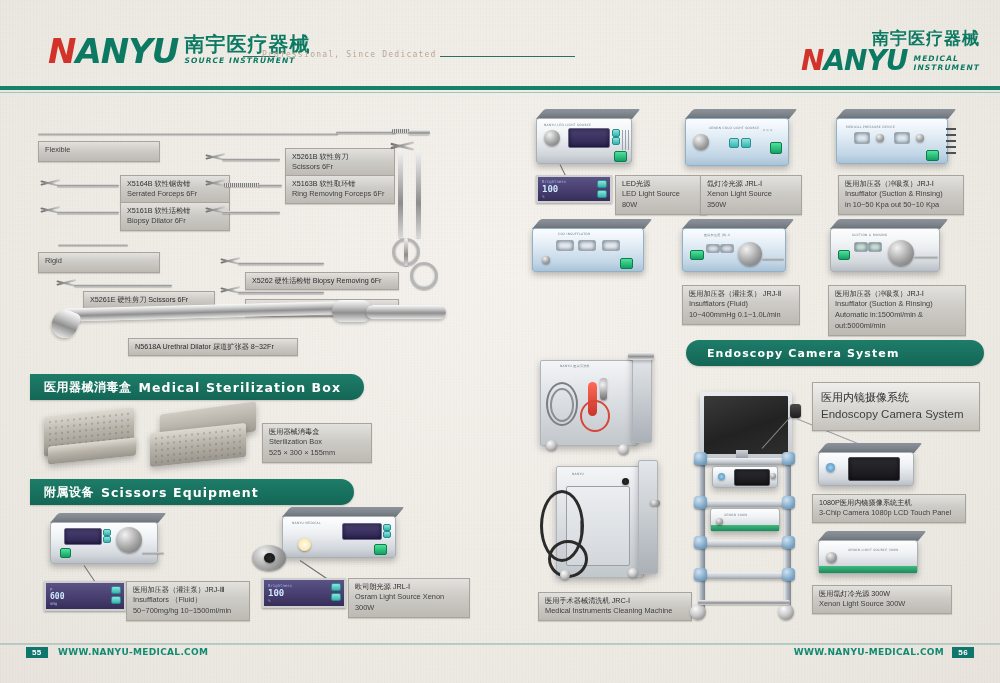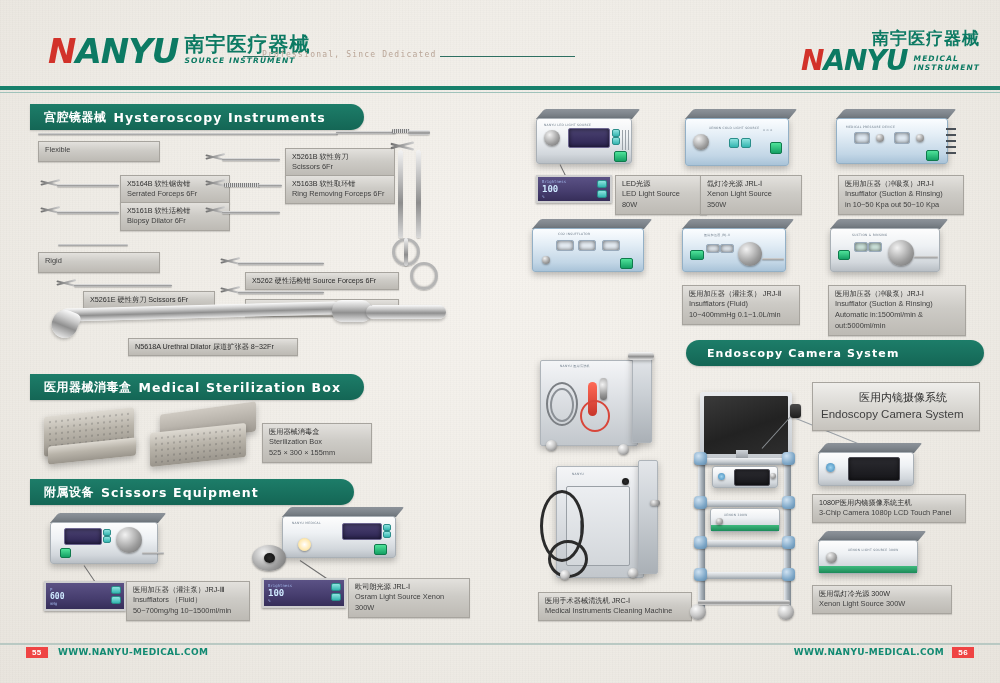--- a/index.html
+++ b/index.html
@@ -64,27 +64,27 @@
     color:#3c3c3c;
     font-size:7.4px;line-height:1.45;
     padding:3px 6px;
     box-shadow:0 1px 1px rgba(0,0,0,.13);
   }
   .lbl .cn{display:block;font-size:7.2px;color:#2e2e2e;}
   .lbl .en{display:block;font-size:7.4px;color:#3f3f3f;}
   .lbl.empty{min-height:13px;}
   .lbl.light{background:linear-gradient(180deg,#efeeeb 0%,#d6d4cf 60%,#c6c3bd 100%);}
   .lbl.big{font-size:11px;}
-  .lbl.big .cn{font-size:11px;margin-left:38px;}
+  .lbl.big .cn{font-size:11px;}
   .lbl.big .en{font-size:11.5px;}
   
   .foot{position:absolute;bottom:22px;left:0;width:1000px;height:18px;}
   .foot-rule{position:absolute;left:0;width:1000px;height:2px;background:#b9c9c3;top:0;}
   .pg{
-    position:absolute;top:4px;background:#ef4444;color:#fff;
+    position:absolute;top:4px;background:#0f766e;color:#fff;
     font-size:8px;padding:1px 6px;font-weight:bold;letter-spacing:.4px;
   }
   .url{
     position:absolute;top:4px;color:#128a72;font-size:9px;font-weight:bold;letter-spacing:.3px;
     font-family:"DejaVu Sans", sans-serif;
   }
   
   .shaft{
     position:absolute;height:3px;border-radius:2px;
     background:linear-gradient(180deg,#f3f3f3 0%,#b9b9b9 35%,#8d8d8d 60%,#d9d9d9 100%);
@@ -276,24 +276,20 @@
           <div class="logo-sub" style="margin:0;">MEDICAL</div>
           <div class="logo-sub" style="margin:0;">INSTRUMENT</div>
         </div>
       </div>
     </div>
   </div>
 
   <div class="rule-green r1"></div>
   <div class="rule-thin"></div>
 
-  <div class="pill" style="left:30px;top:104px;width:300px;">
-    <span class="cn">宫腔镜器械</span>
-    <span class="en">Hysteroscopy Instruments</span>
-  </div>
 
   <div class="shaft thin" style="left:38px;top:133px;width:300px;"></div>
   <div class="shaft" style="left:336px;top:131px;width:60px;"></div>
   <div class="knurl" style="left:392px;top:129px;width:18px;"></div>
   <div class="shaft" style="left:408px;top:130px;width:22px;height:5px;"></div>
 
   <div class="lbl empty" style="left:38px;top:141px;width:108px;height:13px;">
     <span class="en">Flexible</span>
   </div>
 
@@ -330,21 +326,21 @@
   <div class="shaft" style="left:222px;top:211px;width:58px;"></div>
 
   <div class="shaft thin" style="left:58px;top:244px;width:70px;"></div>
   <div class="lbl empty" style="left:38px;top:252px;width:108px;height:13px;">
     <span class="en">Rigid</span>
   </div>
 
   <div class="jaw" style="left:220px;top:256px;"></div>
   <div class="shaft" style="left:238px;top:262px;width:86px;"></div>
   <div class="lbl" style="left:245px;top:272px;width:140px;">
-    <span class="cn">X5262 硬性活检钳 Source Forceps 6Fr</span>
+    <span class="cn">X5262 硬性活检钳 Biopsy Removing 6Fr</span>
   </div>
 
   <div class="jaw" style="left:56px;top:278px;"></div>
   <div class="shaft" style="left:74px;top:284px;width:98px;"></div>
   <div class="lbl" style="left:83px;top:291px;width:118px;">
     <span class="cn">X5261E 硬性剪刀 Scissors 6Fr</span>
   </div>
 
   <div class="jaw" style="left:220px;top:285px;"></div>
   <div class="shaft" style="left:238px;top:291px;width:86px;"></div>

